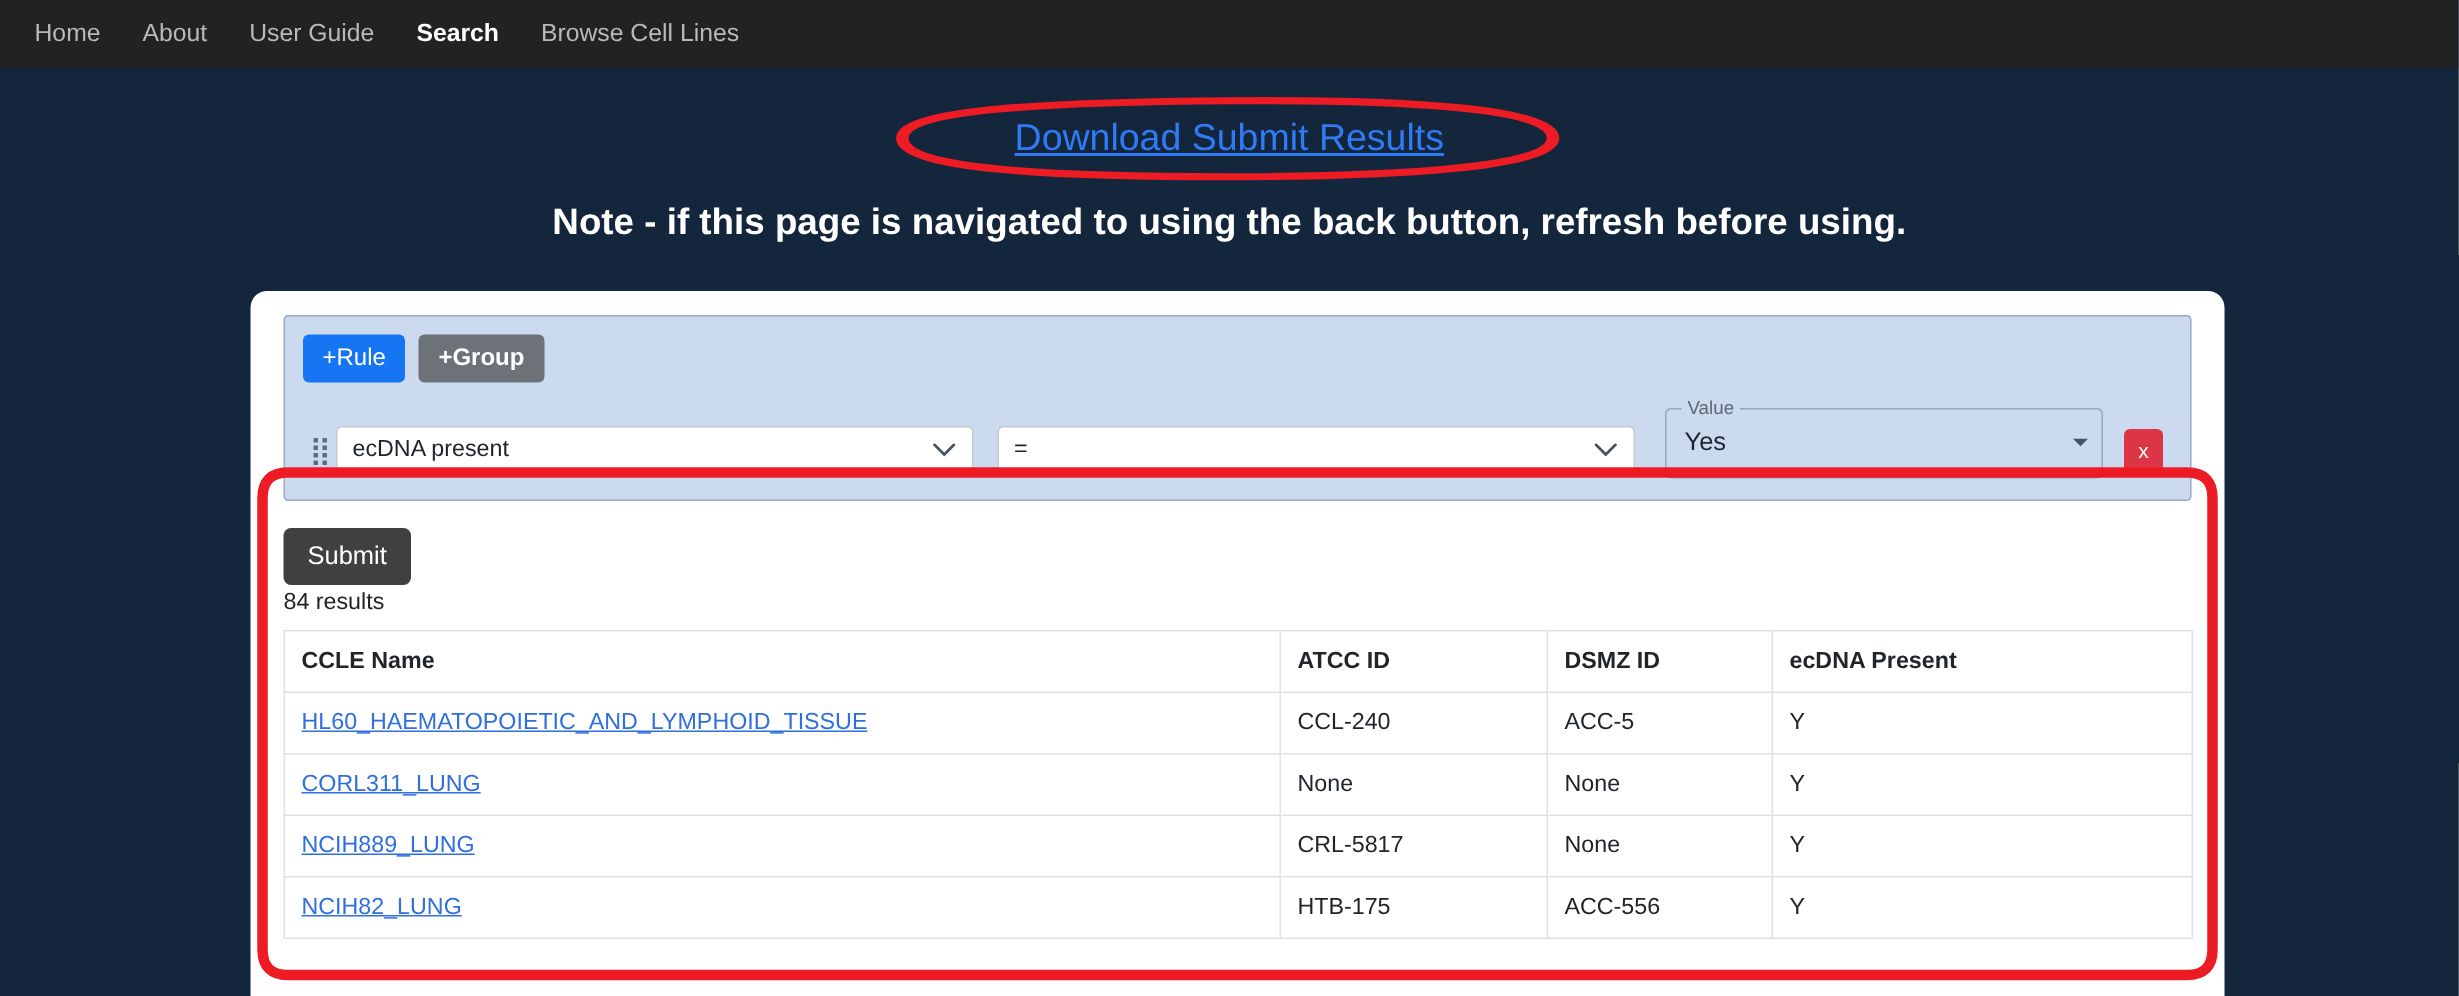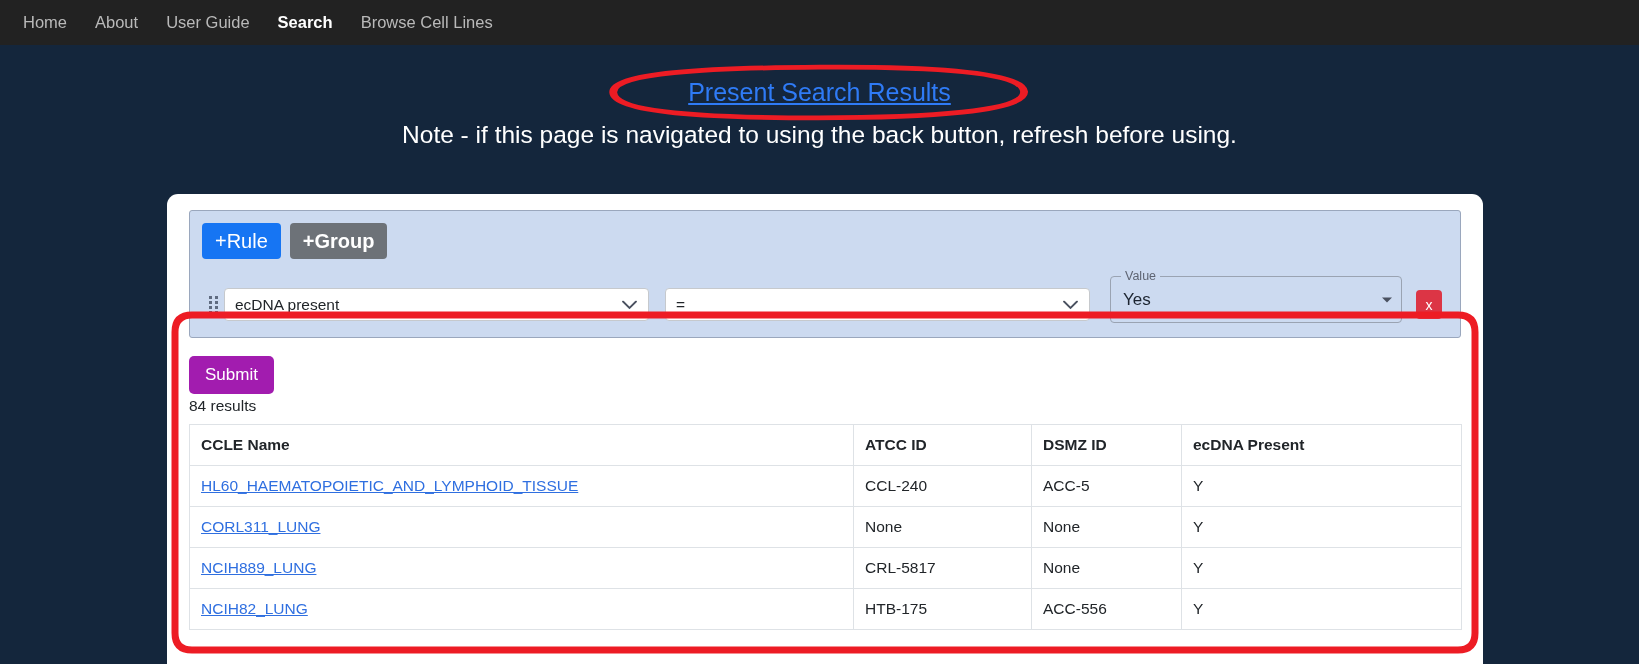--- a/index.html
+++ b/index.html
@@ -49,21 +49,22 @@
   
   .ellipse-annot {
     position: absolute;
     left: 0; top: 0;
     width: 100%; height: 100%;
     pointer-events: none;
   }
   .note {
     color: #ffffff;
     font-size: 24.5px;
-    font-weight: 400;
+    margin-top: 14px;
+    font-weight: 700;
   }
 
   
   .card {
     position: absolute;
     left: 167px;
     top: 194px;
     width: 1316px;
     height: 520px;
     background: #ffffff;
@@ -75,21 +76,21 @@
   .qb {
     background: #ccdaf0;
     border: 1px solid #9aa7bd;
     border-radius: 3px;
     padding: 12px 12px 14px 12px;
   }
   .qb-buttons { display: flex; gap: 9px; margin-bottom: 15px; }
   .btn {
     border: none;
     border-radius: 4px;
-    font-size: 20px;
+    font-size: 16px;
     color: #fff;
     padding: 7px 13px;
     cursor: pointer;
     font-family: "Liberation Sans", sans-serif;
     line-height: 1.1;
   }
   .btn-rule  { background: #1675f3; }
   .btn-group { background: #6d7278; font-weight: bold; }
 
   .qb-row { display: flex; align-items: flex-start; gap: 0px; }
@@ -183,21 +184,21 @@
     font-size: 14px;
     cursor: pointer;
     margin-top: 16px;
     flex: 0 0 26px;
     font-family: "Liberation Sans", sans-serif;
   }
 
   
   .submit-wrap { padding-top: 18px; }
   .btn-submit {
-    background: #a21caf;
+    background: #404040;
     color: #fff;
     border: none;
     border-radius: 5px;
     font-size: 17px;
     padding: 9px 16px;
     cursor: pointer;
     font-family: "Liberation Sans", sans-serif;
   }
   .results-count {
     font-size: 15.5px;
@@ -248,21 +249,21 @@
 <div class="navbar">
   <a class="nav-link" href="#">Home</a>
   <a class="nav-link" href="#">About</a>
   <a class="nav-link" href="#">User Guide</a>
   <a class="nav-link active" href="#">Search</a>
   <a class="nav-link" href="#">Browse Cell Lines</a>
 </div>
 
 <div class="hero">
   <div class="download-wrap">
-    <a class="download-link" href="#">Present Search Results</a>
+    <a class="download-link" href="#">Download Submit Results</a>
     <svg class="ellipse-annot" viewBox="0 0 322 72" preserveAspectRatio="none">
       <path d="M161 4 C 246 3, 316 10, 317 35 C 318 60, 243 68, 160 68 C 77 68, 5 62, 4 36 C 3 11, 76 5, 161 4 Z" fill="none" stroke="#ed1c24" stroke-width="6" stroke-linecap="round"></path>
     </svg>
   </div>
   <div class="note">Note - if this page is navigated to using the back button, refresh before using.</div>
 </div>
 
 <div class="card">
 
   <div class="qb">

